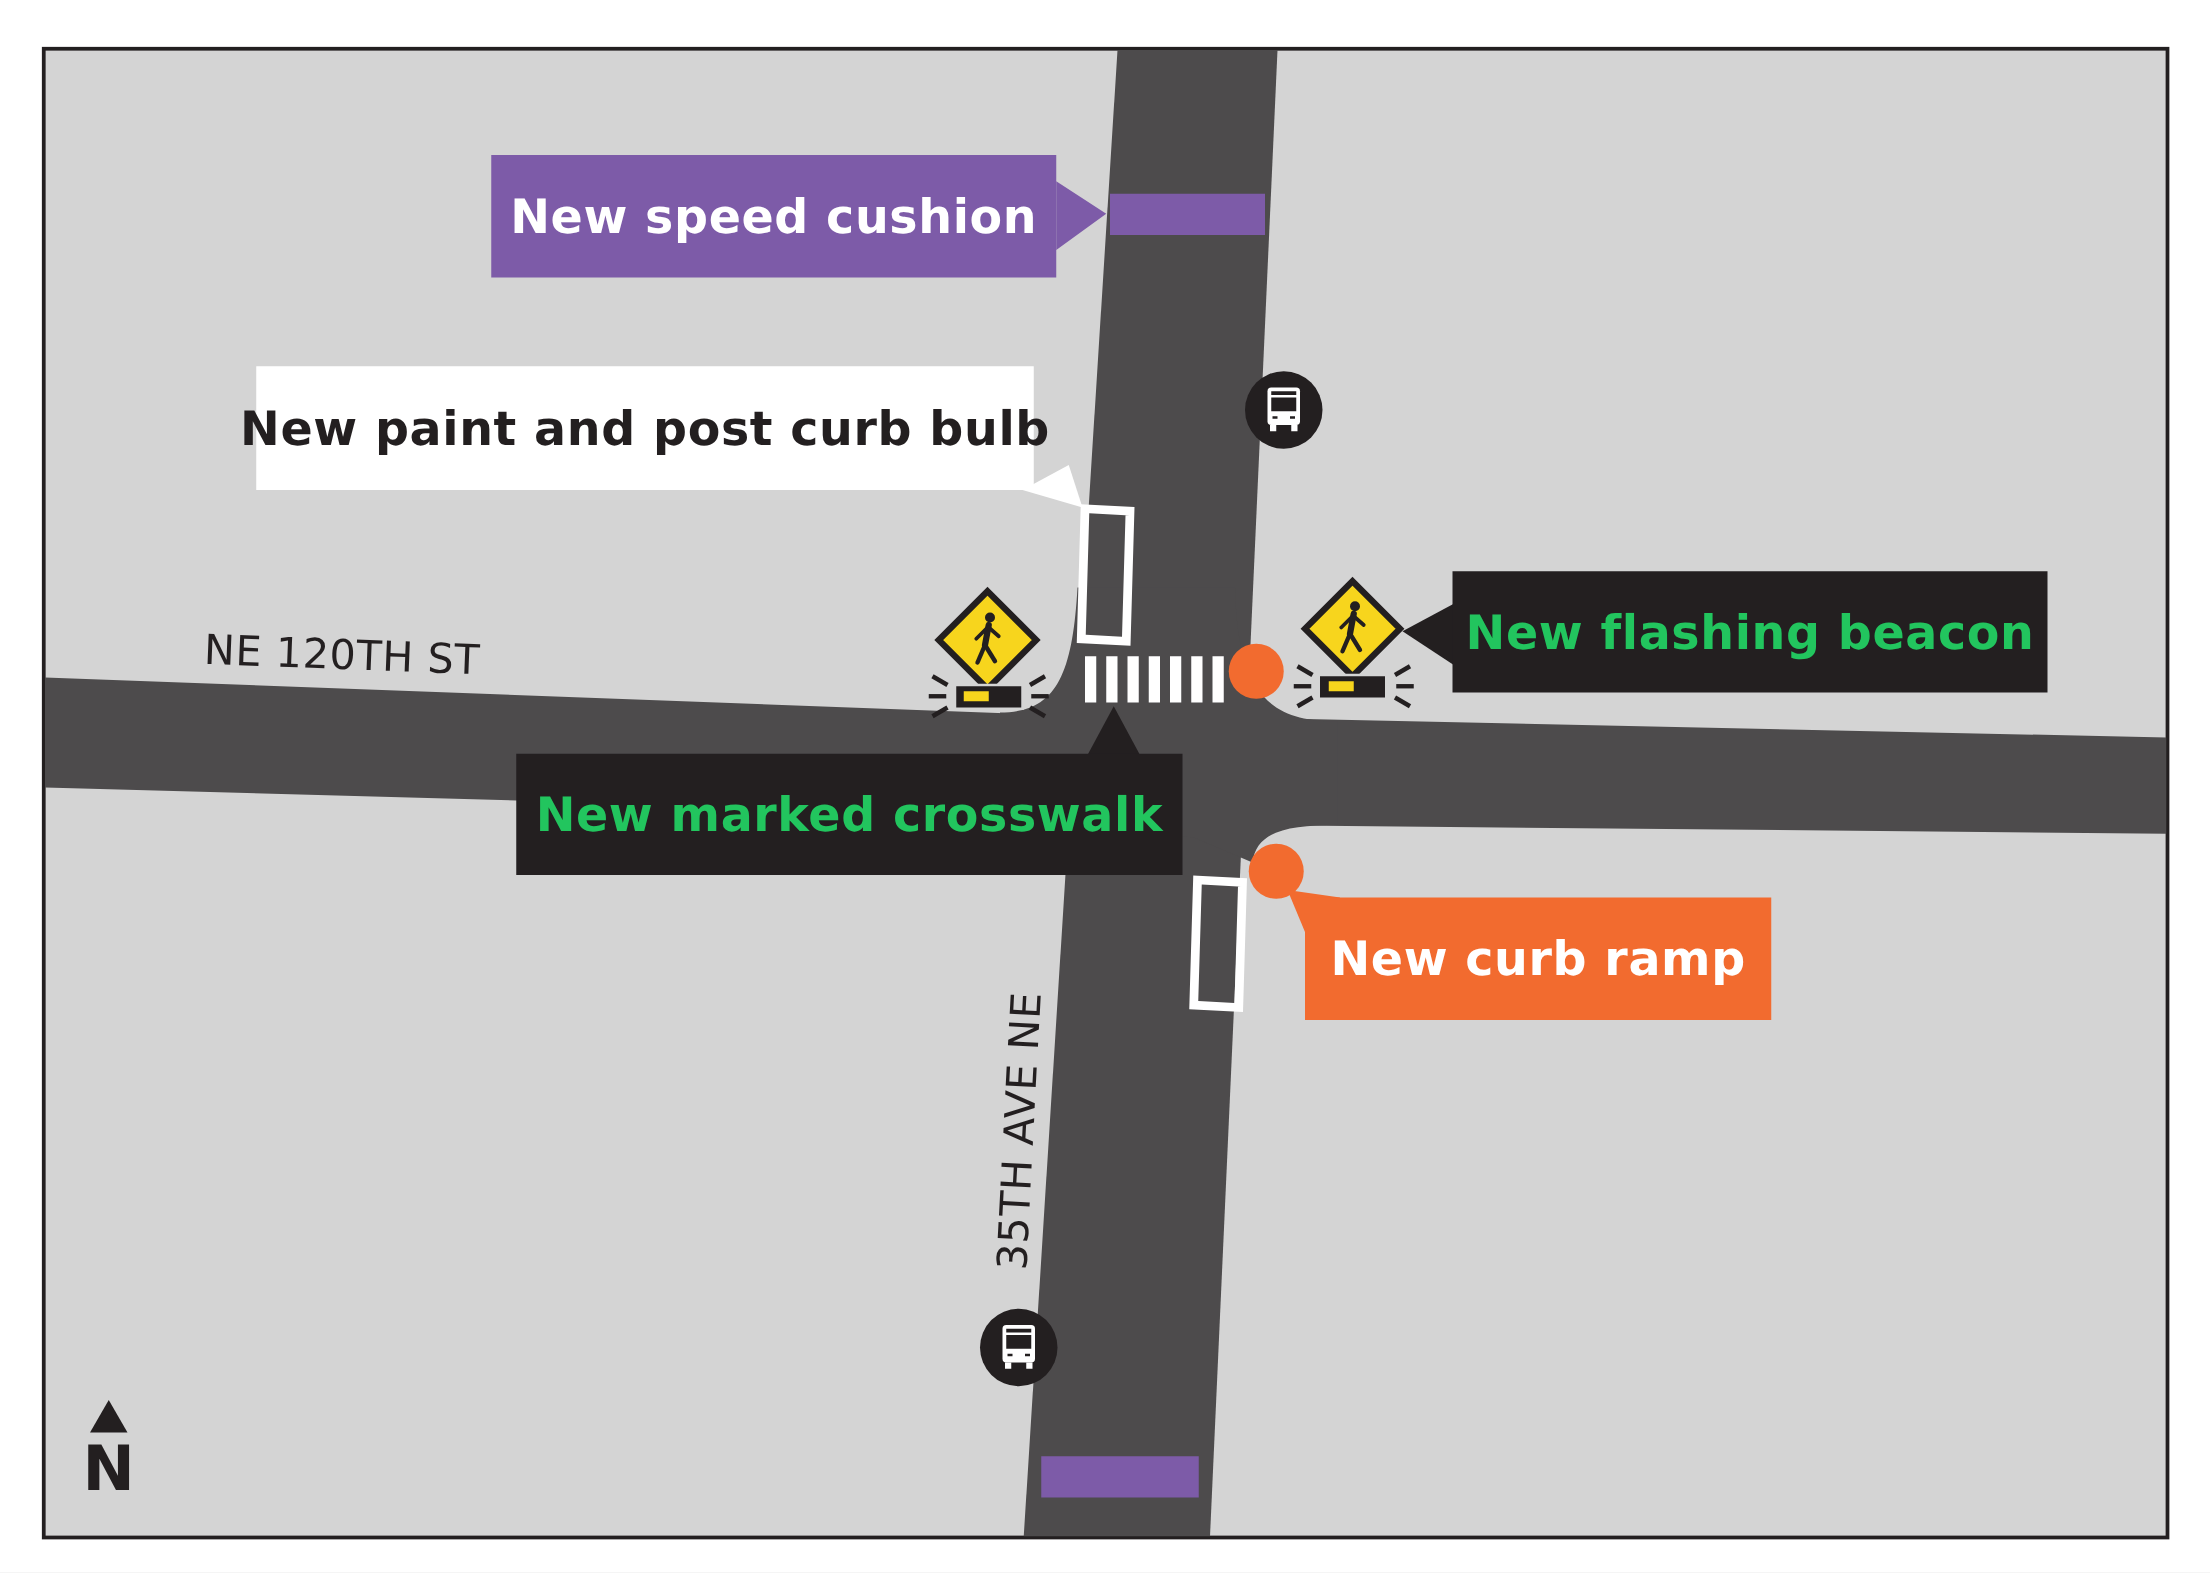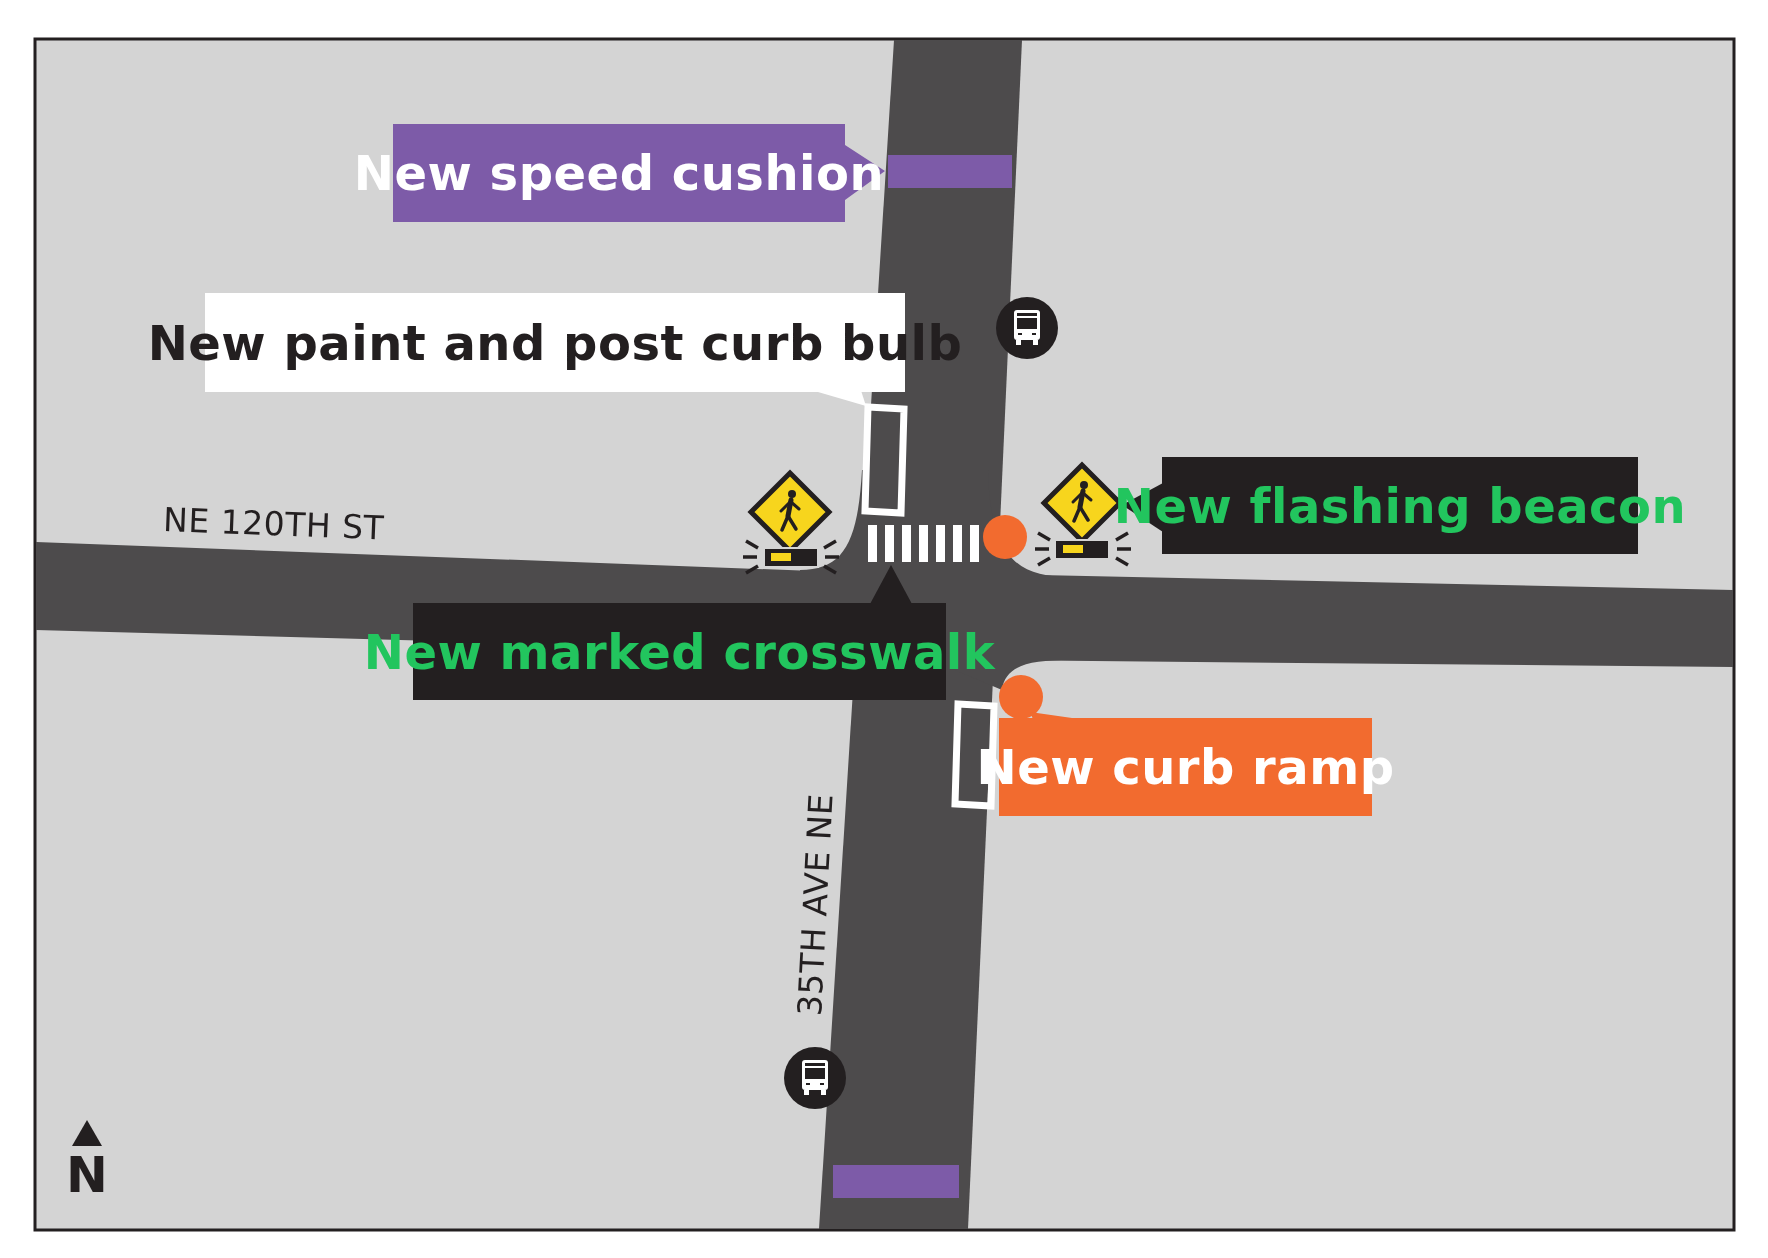--- a/index.html
+++ b/index.html
@@ -1,18 +1,18 @@
 <!DOCTYPE html>
 <html><head>
 <meta charset="utf-8">
 <style>
   html, body { margin: 0; padding: 0; background: #ffffff; }
   body { width: 1768px; height: 1258px; position: relative; overflow: hidden; font-family: "DejaVu Sans", sans-serif; }
   #map { position: absolute; left: 0; top: 0; width: 1768px; height: 1258px; }
-  .label { position: absolute; display: flex; align-items: center; justify-content: center; font-family: "DejaVu Sans", sans-serif; font-weight: bold; font-size: 48px; letter-spacing: 0.5px; box-sizing: border-box; white-space: nowrap; }
+  .label { position: absolute; display: flex; align-items: center; justify-content: center; font-family: "DejaVu Sans", sans-serif; font-weight: bold; font-size: 38px; letter-spacing: 0.5px; box-sizing: border-box; white-space: nowrap; }
   .lbl-purple { background: #7D5BA8; color: #ffffff; }
   .lbl-white  { background: #ffffff; color: #231F20; }
   .lbl-black  { background: #231F20; color: #22c55e; }
   .lbl-orange { background: #F26B2F; color: #ffffff; }
   .street { position: absolute; font-family: "DejaVu Sans", sans-serif; font-size: 33px; color: #231F20; white-space: nowrap; letter-spacing: 0.5px; transform-origin: left top; }
   .north { position: absolute; left: 64px; top: 1120px; width: 46px; text-align: center; }
   .north-arrow { width: 0; height: 0; margin: 0 auto; border-left: 15px solid transparent; border-right: 15px solid transparent; border-bottom: 26px solid #231F20; }
   .north-letter { font-family: "DejaVu Sans", sans-serif; font-weight: bold; font-size: 50px; color: #231F20; line-height: 50px; margin-top: 4px; }
 </style>
 </head>
@@ -120,33 +120,33 @@
   <polygon points="845,124 845,145 885,171 845,200 845,222" fill="#7D5BA8"></polygon>
   <polygon points="818,392 855,372 866,406" fill="#ffffff"></polygon>
   <polygon points="1163,483 1122,505 1163,532" fill="#231F20"></polygon>
   <polygon points="870,604 891,565 912,604" fill="#231F20"></polygon>
 </svg>
 
 <div class="label lbl-purple" style="left:393px; top:124px; width:452px; height:98px;">
   <span>New speed cushion</span>
 </div>
 
-<div class="label lbl-white" style="left:205px; top:293px; width:700px; height:99px;">
+<div class="label lbl-white" style="left:205px; top:293px; width:622px; height:99px;">
   <span>New paint and post curb bulb</span>
 </div>
 
 <div class="label lbl-black" style="left:1162px; top:457px; width:476px; height:97px;">
   <span>New flashing beacon</span>
 </div>
 
 <div class="label lbl-black" style="left:413px; top:603px; width:533px; height:97px;">
   <span>New marked crosswalk</span>
 </div>
 
-<div class="label lbl-orange" style="left:999px; top:718px; width:373px; height:98px;">
+<div class="label lbl-orange" style="left:1044px; top:718px; width:373px; height:98px;">
   <span>New curb ramp</span>
 </div>
 
 <div class="street" style="left:164px; top:500px; transform: rotate(2.2deg);">NE 120TH ST</div>
 <div class="street" style="left:790px; top:1015px; transform: rotate(-87deg);">35TH AVE NE</div>
 
 <div class="north">
   <div class="north-arrow"></div>
   <div class="north-letter">N</div>
 </div>

